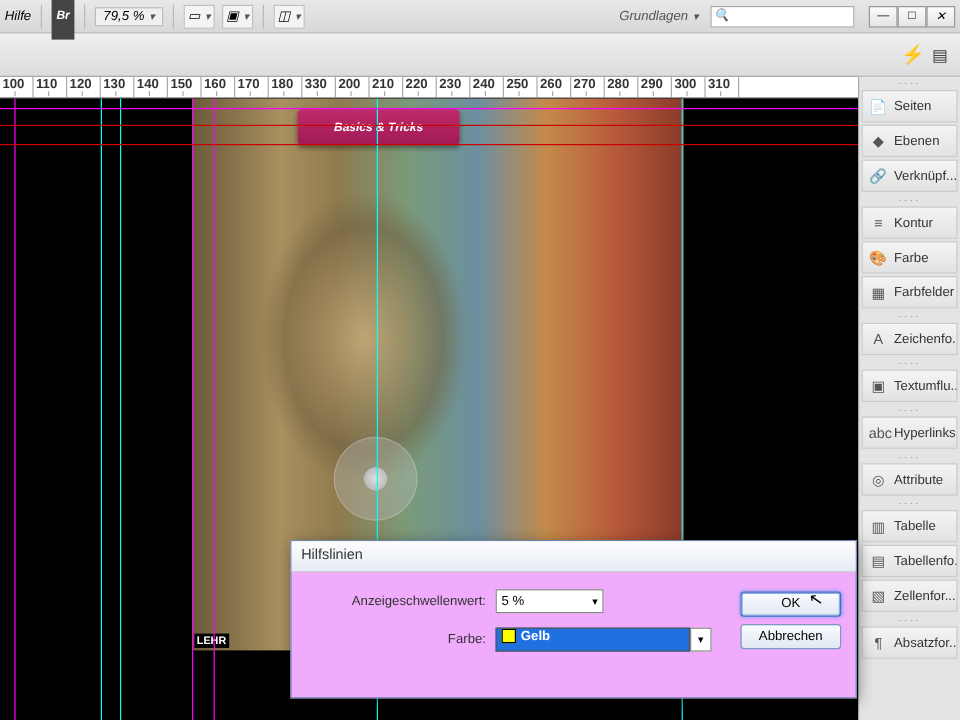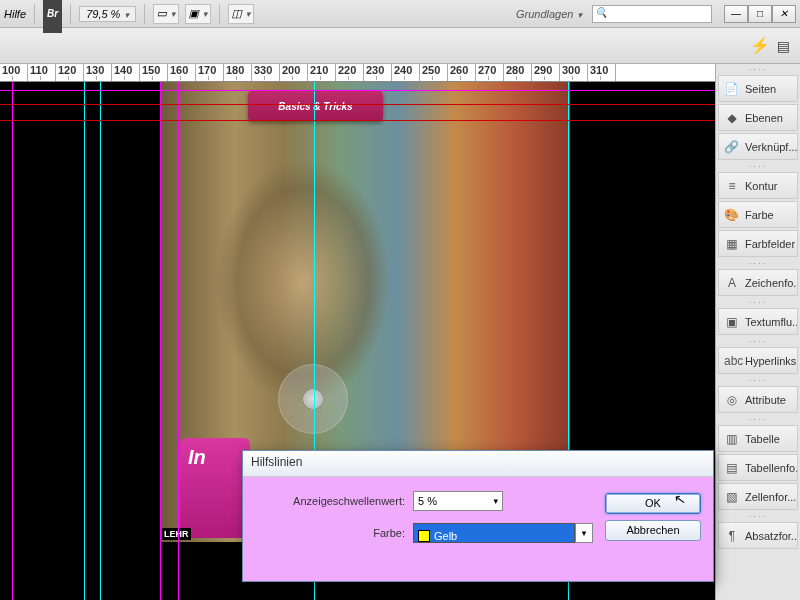--- a/index.html
+++ b/index.html
@@ -46,24 +46,24 @@
 .panel-grip::before { content:"····"; color:#888; letter-spacing:2px; font-size:8px;}
 .panel-item { height: 27px; display: flex; align-items: center; gap: 5px; padding: 0 5px; border: 1px solid #ccc; background: linear-gradient(#f4f4f4,#e2e2e2); margin: 1px 2px; font-size: 10px; color: #333; cursor: pointer; white-space: nowrap; overflow: hidden; }
 .panel-item .picon { width: 16px; text-align: center; font-size: 12px; color: #555; flex-shrink:0; }
 
 .dialog { position: absolute; left: 242px; top: 450px; width: 472px; height: 132px; background: #f0abfc; border: 1px solid #6a8ab0; box-shadow: 2px 3px 12px rgba(0,0,0,0.4); }
 .dialog-title { height: 26px; background: linear-gradient(#fdfdfd,#e6ecf4); border-bottom: 1px solid #ccc; padding: 4px 8px; font-size: 12px; color: #333; }
 .dialog-body { padding: 12px 12px 8px 12px; display: grid; grid-template-columns: 150px 180px 1fr; grid-template-rows: 24px 24px; gap: 8px 8px; align-items: center; }
 .dlabel { text-align: right; color: #333; }
 .dinput { height: 20px; background: #fff; border: 1px solid #888; padding: 0 4px; display: flex; align-items: center; justify-content: space-between; }
 .dinput .caret { font-size: 9px; }
-.color-sel { height: 20px; background: #2070e0; color: #fff; border: 1px solid #555; padding: 0 4px; display: flex; align-items: flex-end; gap: 4px; }
+.color-sel { height: 20px; background: #2070e0; color: #fff; border: 1px solid #555; padding: 0 4px; display: flex; align-items: flex-start; gap: 4px; font-weight: bold; }
 .color-sel .swatch { width: 12px; height: 12px; background: #ff0; border: 1px solid #000; }
 .dlg-btns { grid-column: 3; grid-row: 1 / span 2; display: flex; flex-direction: column; gap: 6px; align-items: flex-end; justify-content: flex-start; }
-.dlg-btn { width: 96px; height: 21px; background: linear-gradient(#fafcff,#e0e8f2); border: 1px solid #7a9ac0; border-radius: 3px; text-align: center; line-height: 19px; cursor: pointer; }
+.dlg-btn { width: 84px; height: 21px; background: linear-gradient(#fafcff,#e0e8f2); border: 1px solid #7a9ac0; border-radius: 3px; text-align: center; line-height: 19px; cursor: pointer; }
 .dlg-btn.primary { border: 1px solid #3a70c0; box-shadow: 0 0 0 1px #8ab0e0 inset, 0 0 3px #6aa0f0; }
 
 .cursor { position: absolute; left: 674px; top: 491px; font-size: 14px; color: #000; pointer-events: none; z-index: 999; transform: rotate(-10deg);}
 </style>
 </head>
 <body>
 
 <div class="topbar">
   <span>Hilfe</span>
   <div class="sep"></div>
@@ -113,21 +113,20 @@
         <div class="tick">280</div>
         <div class="tick">290</div>
         <div class="tick">300</div>
         <div class="tick">310</div>
       </div>
     <div class="canvas-content">
       <div class="page-image"></div>
       <div class="face-overlay"></div>
       <div class="cd"></div>
       <div class="title-badge">Basics &amp; Tricks</div>
-      <div class="bottom-badge">In</div>
       <div class="lehr">LEHR</div>
       <div class="guide-v magenta" style="left:12px"></div>
       <div class="guide-v cyan" style="left:84px"></div>
       <div class="guide-v cyan" style="left:100px"></div>
       <div class="guide-v magenta" style="left:160px"></div>
       <div class="guide-v magenta" style="left:178px"></div>
       <div class="guide-v cyan" style="left:314px"></div>
       <div class="guide-v cyan" style="left:568px"></div>
       <div class="guide-h red" style="top:22px"></div>
       <div class="guide-h red" style="top:38px"></div>

